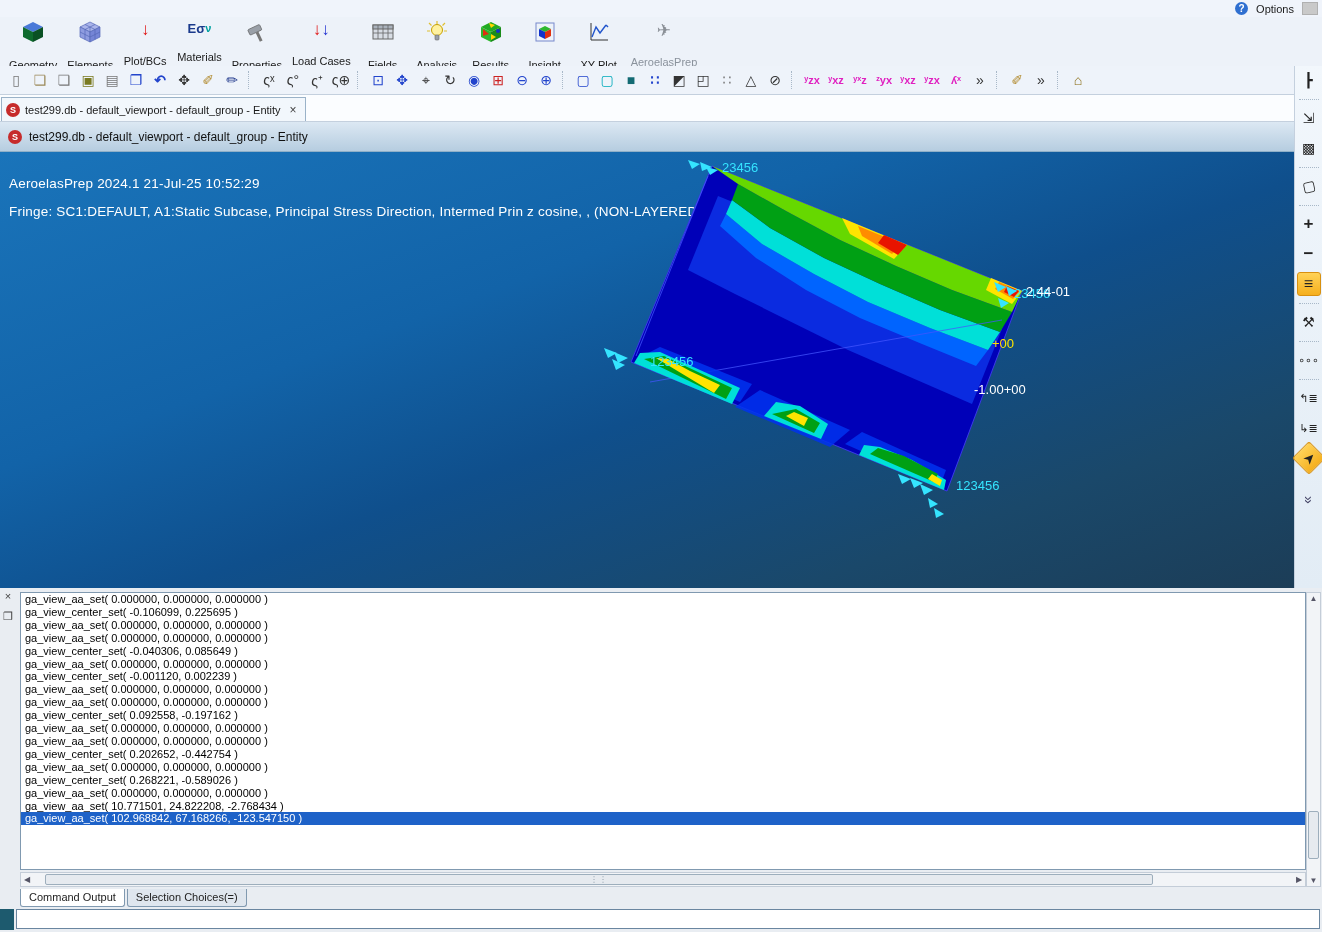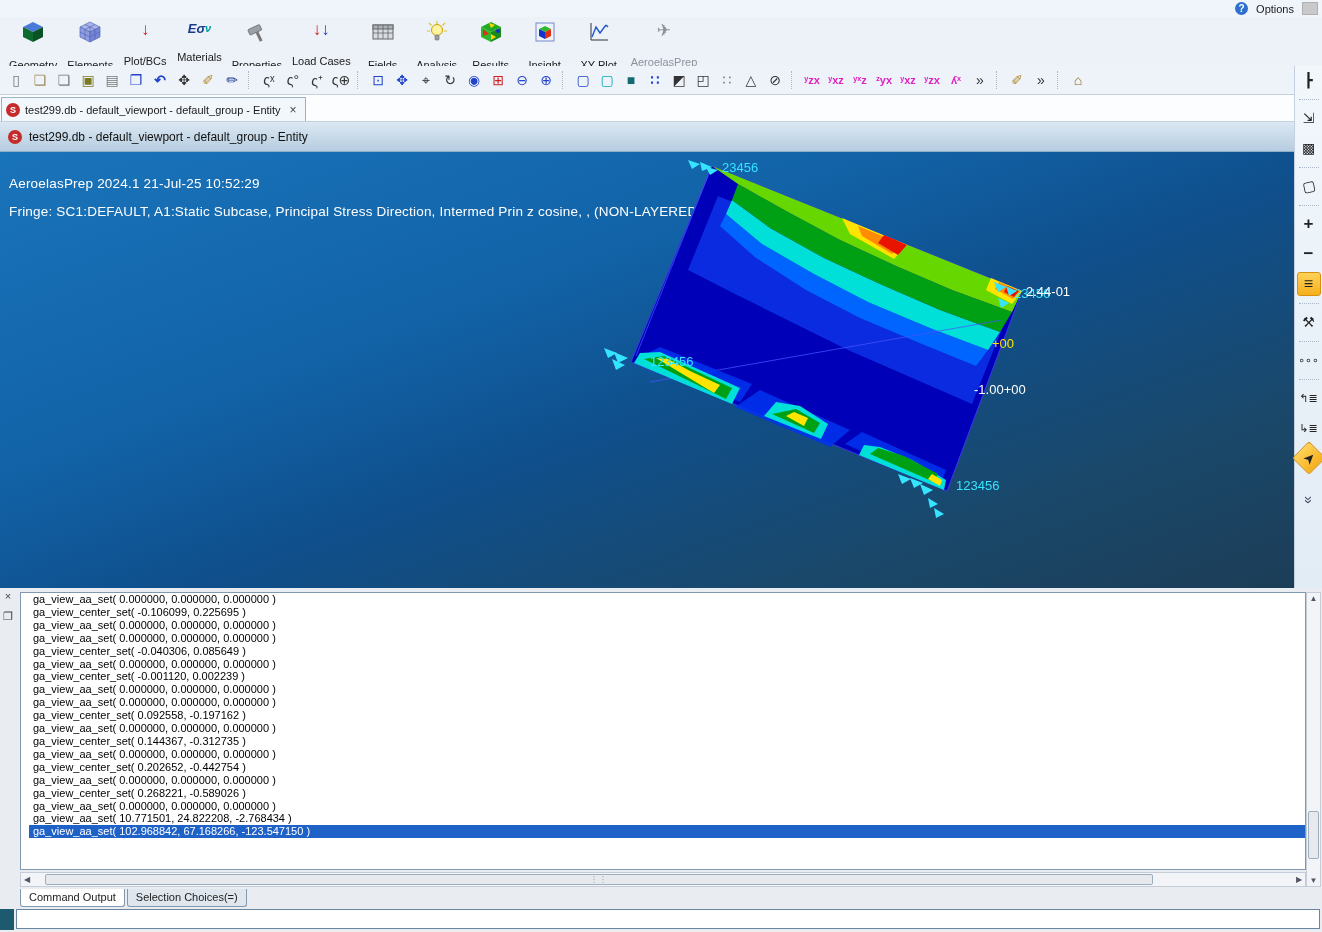--- a/index.html
+++ b/index.html
@@ -14,21 +14,21 @@
   .help-circle { width:13px; height:13px; border-radius:50%; background:#2f6fd0; color:#fff; font-size:10px; font-weight:bold; text-align:center; line-height:13px; }
   .win-chip { width:16px; height:13px; background:#c9c9c9; border:1px solid #b0b0b0; }
 
   
   #main-toolbar { left:0; top:17px; width:1322px; height:49px; background:#edf2f9; display:flex; align-items:flex-start; padding-left:4px; }
   .tb-item { display:flex; flex-direction:column; align-items:center; justify-content:flex-start; min-width:54px; padding:3px 5px 0 5px; height:46px; }
   .tb-icon { height:24px; display:flex; align-items:center; justify-content:center; }
   .tb-label { font-size:11px; color:#1a1a1a; margin-top:15px; white-space:nowrap; }
   .glyph-red { color:#e01010; font-size:17px; font-weight:bold; line-height:20px;}
   .glyph-blue { color:#2030d0; font-size:17px; font-weight:bold; line-height:20px;}
-  .glyph-mat { font-size:13px; font-weight:bold; color:#1a3a8c;font-style:italic; }
+  .glyph-mat { font-size:13px; font-weight:bold; color:#1a3a8c; }
   .glyph-mat small { color:#00a0a0; font-size:11px; }
   .glyph-plane { font-size:17px; color:#8a8f96; }
 
   
   #icon-toolbar { left:0; top:66px; width:1322px; height:29px; background:#eef3fa; border-bottom:1px solid #c4d0de; display:flex; align-items:center; padding-left:4px; }
   .ti { min-width:22px; height:22px; display:flex; align-items:center; justify-content:center; font-size:14px; margin:0 1px; cursor:default; white-space:nowrap; }
   .ti.sep { min-width:5px; width:5px; height:18px; border-left:1px dotted #a8b8c8; margin:0 4px; }
   .c-gray{color:#777}.c-tan{color:#9c8a5a}.c-olive{color:#7a7a20}.c-blue{color:#2244cc}
   .c-navy{color:#223a8c}.c-dark{color:#333}.c-red{color:#cc2222}.c-cyan{color:#00aabb}
   .c-teal{color:#136a73}.c-mag{color:#e020c0;font-weight:bold;font-size:11px}.c-gold{color:#b0882a}.c-home{color:#886a10}
@@ -53,21 +53,21 @@
   .sb { width:24px; height:24px; display:flex; align-items:center; justify-content:center; font-size:14px; color:#222; margin-top:6px; }
   .sb.hl { background:linear-gradient(180deg,#ffd257,#f5af1e); border:1px solid #d89010; border-radius:3px; }
   .sb-sep { width:20px; border-top:1px dotted #a8b8c8; margin-top:7px; }
   .rot90 { transform:rotate(90deg); }
   .rot-45 { transform:rotate(-45deg); }
   .small-g { font-size:11px; }
 
   
   #command { left:0; top:588px; width:1322px; height:344px; background:#e9edf2; }
   .cw-strip { position:absolute; left:1px; top:2px; width:14px; display:flex; flex-direction:column; gap:8px; align-items:center; font-size:11px; color:#444; }
-  #cmd-text { position:absolute; left:20px; top:4px; width:1286px; height:278px; background:#fff; border:1px solid #8099b0; overflow:hidden;padding-left:8px; }
+  #cmd-text { position:absolute; left:20px; top:4px; width:1286px; height:278px; background:#fff; border:1px solid #8099b0; overflow:hidden; }
   .cmd-line { font-size:11px; line-height:12.9px; color:#000; padding-left:4px; white-space:pre; }
   .cmd-line.selected { background:#1e62c8; color:#fff; }
   .hscroll { position:absolute; left:20px; top:284px; width:1286px; height:15px; background:#f2f4f7; border:1px solid #c4cdd8; display:flex; align-items:center; }
   .hthumb { height:11px; background:#e6eaef; border:1px solid #9daebc; border-radius:2px; margin-left:12px; width:1108px; display:flex; align-items:center; justify-content:center; color:#8a98a8; font-size:8px; letter-spacing:1px; }
   .arrow-btn { font-size:8px; color:#556; width:12px; text-align:center; }
   .vscroll { position:absolute; left:1306px; top:4px; width:15px; height:295px; background:#f2f4f7; border:1px solid #c4cdd8; }
   .vthumb { position:absolute; left:1px; top:218px; width:11px; height:48px; background:#e6eaef; border:1px solid #9daebc; border-radius:2px; }
   .vscroll .up { position:absolute; top:1px; left:0; width:13px; text-align:center; font-size:8px; color:#556; }
   .vscroll .dn { position:absolute; bottom:1px; left:0; width:13px; text-align:center; font-size:8px; color:#556; }
   .cw-tabs { position:absolute; left:20px; top:301px; height:21px; display:flex; align-items:flex-start; gap:2px; }
@@ -440,21 +440,20 @@
 
       <div class="cmd-line">ga_view_aa_set( 0.000000, 0.000000, 0.000000 )</div>
 
 
       <div class="cmd-line">ga_view_aa_set( 0.000000, 0.000000, 0.000000 )</div>
 
       <div class="cmd-line">ga_view_center_set( 0.092558, -0.197162 )</div>
 
       <div class="cmd-line">ga_view_aa_set( 0.000000, 0.000000, 0.000000 )</div>
 
-      <div class="cmd-line">ga_view_center_set( 0.144367, -0.312735 )</div>
 
       <div class="cmd-line">ga_view_aa_set( 0.000000, 0.000000, 0.000000 )</div>
 
       <div class="cmd-line">ga_view_center_set( 0.202652, -0.442754 )</div>
 
       <div class="cmd-line">ga_view_aa_set( 0.000000, 0.000000, 0.000000 )</div>
 
       <div class="cmd-line">ga_view_center_set( 0.268221, -0.589026 )</div>
 
       <div class="cmd-line">ga_view_aa_set( 0.000000, 0.000000, 0.000000 )</div>

